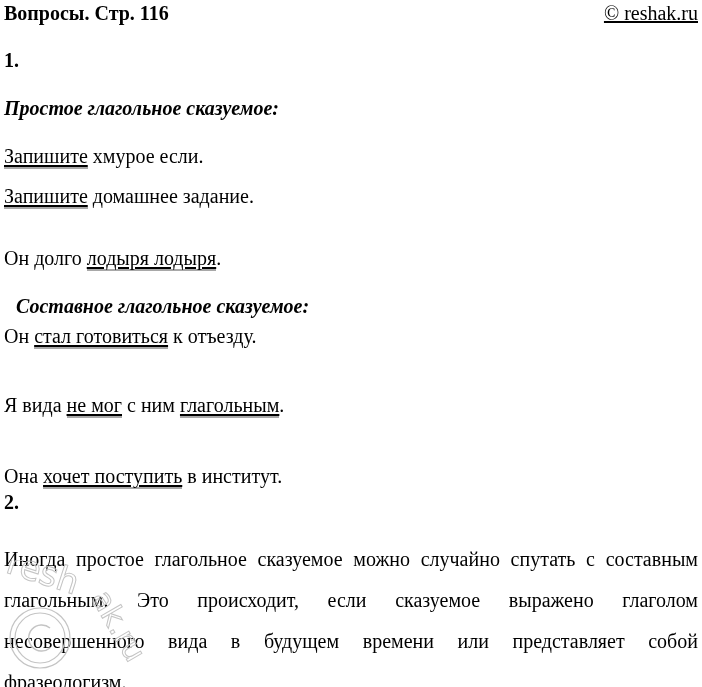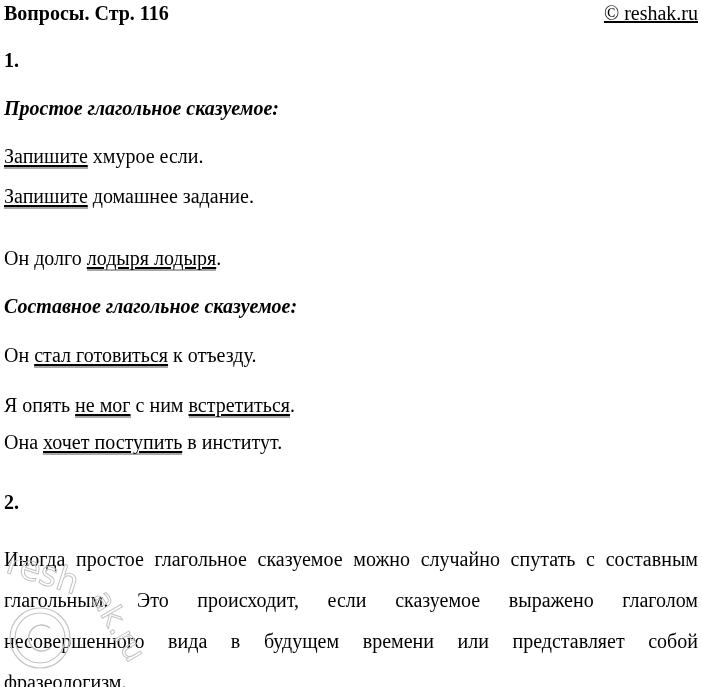--- a/index.html
+++ b/index.html
@@ -47,31 +47,31 @@
 </div>
 
 <div class="abs" style="top:184px;">
   <span></span><span class="u2">Запишите</span><span> домашнее задание.</span>
 </div>
 
 <div class="abs" style="top:246px;">
   <span>Он долго </span><span class="u2">лодыря лодыря</span><span>.</span>
 </div>
 
-<div class="abs heading" style="top:294px;">Составное глагольное сказуемое:</div>
+<div class="abs heading" style="top:294px;margin-left:12px;">Составное глагольное сказуемое:</div>
 
-<div class="abs" style="top:343px;">
+<div class="abs" style="top:324px;">
   <span>Он </span><span class="u2">стал готовиться</span><span> к отъезду.</span>
 </div>
 
 <div class="abs" style="top:393px;">
-  <span>Я опять </span><span class="u2">не мог</span><span> с ним </span><span class="u2">встретиться</span><span>.</span>
+  <span>Я вида </span><span class="u2">не мог</span><span> с ним </span><span class="u2">глагольным</span><span>.</span>
 </div>
 
-<div class="abs" style="top:430px;">
+<div class="abs" style="top:464px;">
   <span>Она </span><span class="u2">хочет поступить</span><span> в институт.</span>
 </div>
 
 <div class="abs bold" style="top:490px;">2.</div>
 
 <div class="para">Иногда простое глагольное сказуемое можно случайно спутать с составным глагольным. Это происходит, если сказуемое выражено глаголом несовершенного вида в будущем времени или представляет собой фразеологизм.</div>
 
 <svg class="watermark" viewBox="0 0 150 130">
   <g fill="none" stroke="#c4c4c4" stroke-width="1.2">
     <circle cx="38" cy="78" r="30"></circle>

